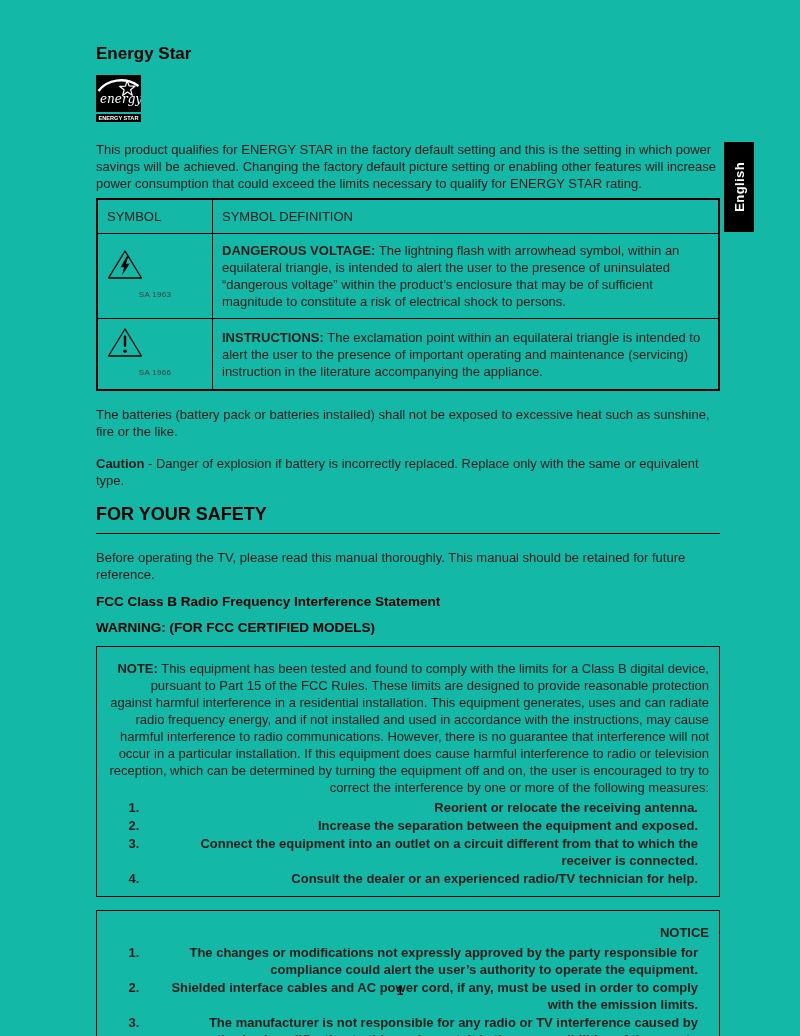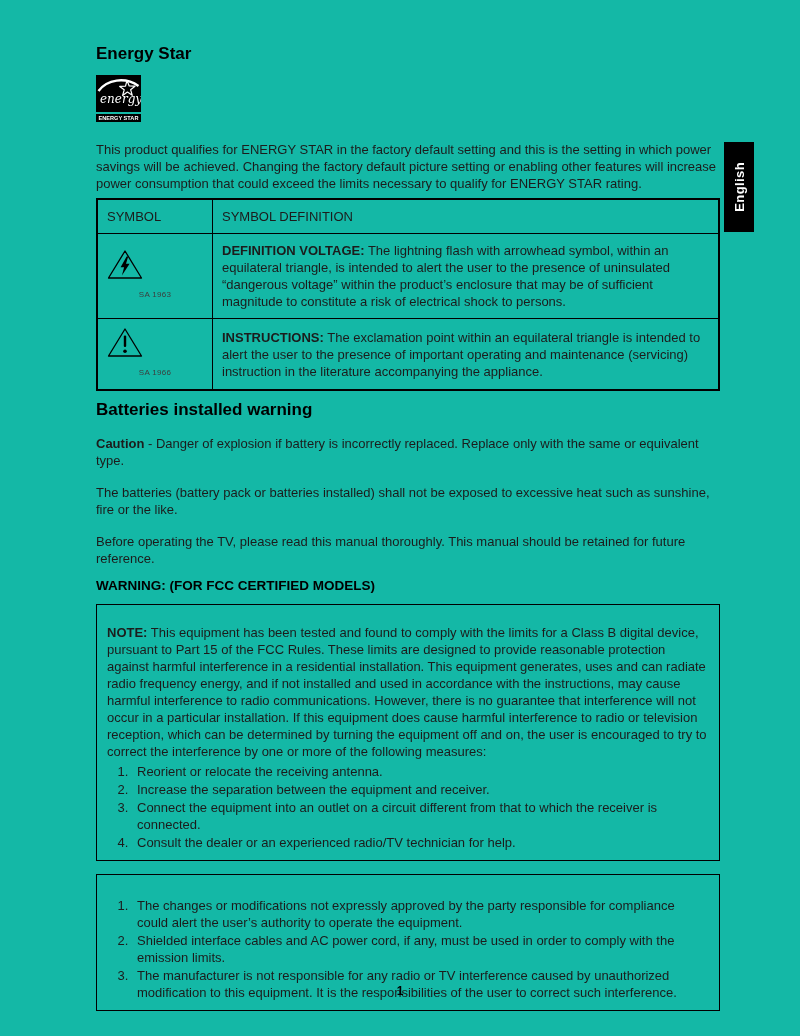--- a/index.html
+++ b/index.html
@@ -16,24 +16,24 @@
   .safety-heading{font-size:18px;border-bottom:1.5px solid #000;padding-bottom:8px;margin:15px 0 11px;}
   .logo-wrap{margin:0 0 10px;text-decoration:underline;}
   
   .sym-table{width:100%;border-collapse:collapse;margin:2px 0 9px;border:2px solid #000;}
   .sym-table th,.sym-table td{border:1px solid #000;font-size:13px;line-height:17px;padding:8px 9px;text-align:left;vertical-align:middle;font-weight:normal;color:#1c1c1c;}
   .col-symbol{width:96px;}
   .sym-cell{text-align:center;padding:6px 4px;}
   .sym-cap{font-size:8px;color:#3d3d3d;margin-top:2px;text-align:center;letter-spacing:0.3px;}
   .term{font-weight:bold;}
   
-  .box{border:1.5px solid #000;padding:19px 10px 8px;margin-bottom:13px;font-size:13px;line-height:17px;}
+  .box{border:1.5px solid #000;padding:13px 10px 8px;margin-bottom:13px;font-size:13px;line-height:17px;text-align:right;}
   .box p{margin:0;}
   .box ol{margin:3px 0 0;padding-left:25px;}
-  .box li{padding-left:5px;margin:0 0 1px;font-size:13px;line-height:17px;}
+  .box li{padding-left:5px;margin:0 11px 1px;font-size:13px;line-height:17px;font-weight:bold;}
   .box-label{font-weight:bold;}
   
   .lang-tab{
     position:absolute;left:724px;top:142px;width:30px;height:90px;background:#000;
     display:flex;align-items:center;justify-content:center;
   }
   .lang-tab span{
     writing-mode:vertical-rl;transform:rotate(180deg);
     color:#fff;font-weight:bold;font-size:13px;letter-spacing:0.4px;
   }
@@ -69,58 +69,60 @@
       </tr>
       <tr>
         <td class="sym-cell">
           <svg width="36" height="31" viewBox="0 0 36 31">
             <path d="M18 2 L34.5 29 H1.5 Z" fill="none" stroke="#000" stroke-width="1.3" stroke-linejoin="round"></path>
             <path d="M19.6 7.5 L13.6 18.3 H17.1 L14.9 26.6 L22.6 14.7 H19 L21.2 7.5 Z" fill="#000"></path>
           </svg>
           <div class="sym-cap">SA 1963</div>
         </td>
         <td>
-          <span class="term">DEFINITION VOLTAGE:</span><span> The lightning flash with arrowhead symbol, within an equilateral triangle, is intended to alert the user to the presence of uninsulated “dangerous voltage” within the product’s enclosure that may be of sufficient magnitude to constitute a risk of electrical shock to persons.</span>
+          <span class="term">DANGEROUS VOLTAGE:</span><span> The lightning flash with arrowhead symbol, within an equilateral triangle, is intended to alert the user to the presence of uninsulated “dangerous voltage” within the product’s enclosure that may be of sufficient magnitude to constitute a risk of electrical shock to persons.</span>
         </td>
       </tr>
       <tr>
         <td class="sym-cell">
           <svg width="36" height="31" viewBox="0 0 36 31">
             <path d="M18 2 L34.5 29 H1.5 Z" fill="none" stroke="#000" stroke-width="1.3" stroke-linejoin="round"></path>
             <rect x="16.8" y="8.5" width="2.4" height="11.5" rx="1.1" fill="#000"></rect>
             <circle cx="18" cy="24.3" r="1.8" fill="#000"></circle>
           </svg>
           <div class="sym-cap">SA 1966</div>
         </td>
         <td>
           <span class="term">INSTRUCTIONS:</span><span> The exclamation point within an equilateral triangle is intended to alert the user to the presence of important operating and maintenance (servicing) instruction in the literature accompanying the appliance.</span>
         </td>
       </tr>
     </tbody>
       </table>
 
 
-    <h2>Batteries installed warning</h2>
+    <p>The batteries (battery pack or batteries installed) shall not be exposed to excessive heat such as sunshine, fire or the like.</p>
     <p><span class="term">Caution</span><span> - Danger of explosion if battery is incorrectly replaced. Replace only with the same or equivalent type.</span></p>
-    <p>The batteries (battery pack or batteries installed) shall not be exposed to excessive heat such as sunshine, fire or the like.</p>
 
+    <h2 class="safety-heading">FOR YOUR SAFETY</h2>
     <p>Before operating the TV, please read this manual thoroughly. This manual should be retained for future reference.</p>
+    <h3>FCC Class B Radio Frequency Interference Statement</h3>
     <h3>WARNING: (FOR FCC CERTIFIED MODELS)</h3>
 
     <div class="box">
       <p><span class="box-label">NOTE:</span><span> This equipment has been tested and found to comply with the limits for a Class B digital device, pursuant to Part 15 of the FCC Rules. These limits are designed to provide reasonable protection against harmful interference in a residential installation. This equipment generates, uses and can radiate radio frequency energy, and if not installed and used in accordance with the instructions, may cause harmful interference to radio communications. However, there is no guarantee that interference will not occur in a particular installation. If this equipment does cause harmful interference to radio or television reception, which can be determined by turning the equipment off and on, the user is encouraged to try to correct the interference by one or more of the following measures:</span></p>
       <ol>
         <li>Reorient or relocate the receiving antenna.</li>
-        <li>Increase the separation between the equipment and receiver.</li>
+        <li>Increase the separation between the equipment and exposed.</li>
         <li>Connect the equipment into an outlet on a circuit different from that to which the receiver is connected.</li>
         <li>Consult the dealer or an experienced radio/TV technician for help.</li>
       </ol>
     </div>
 
     <div class="box">
+      <p><span class="box-label">NOTICE</span></p>
       <ol>
         <li>The changes or modifications not expressly approved by the party responsible for compliance could alert the user’s authority to operate the equipment.</li>
         <li>Shielded interface cables and AC power cord, if any, must be used in order to comply with the emission limits.</li>
         <li>The manufacturer is not responsible for any radio or TV interference caused by unauthorized modification to this equipment. It is the responsibilities of the user to correct such interference.</li>
       </ol>
     </div>
 
   </div>
 
   <div class="lang-tab">

